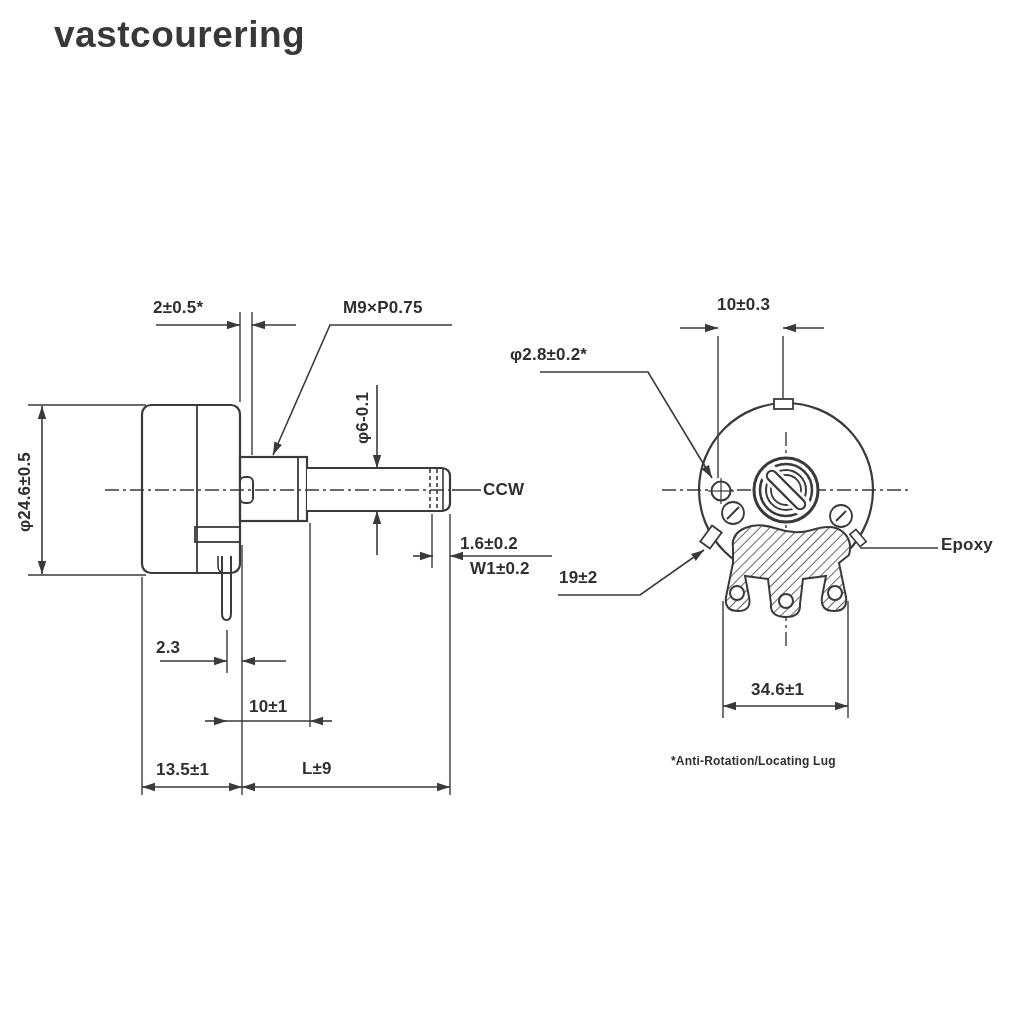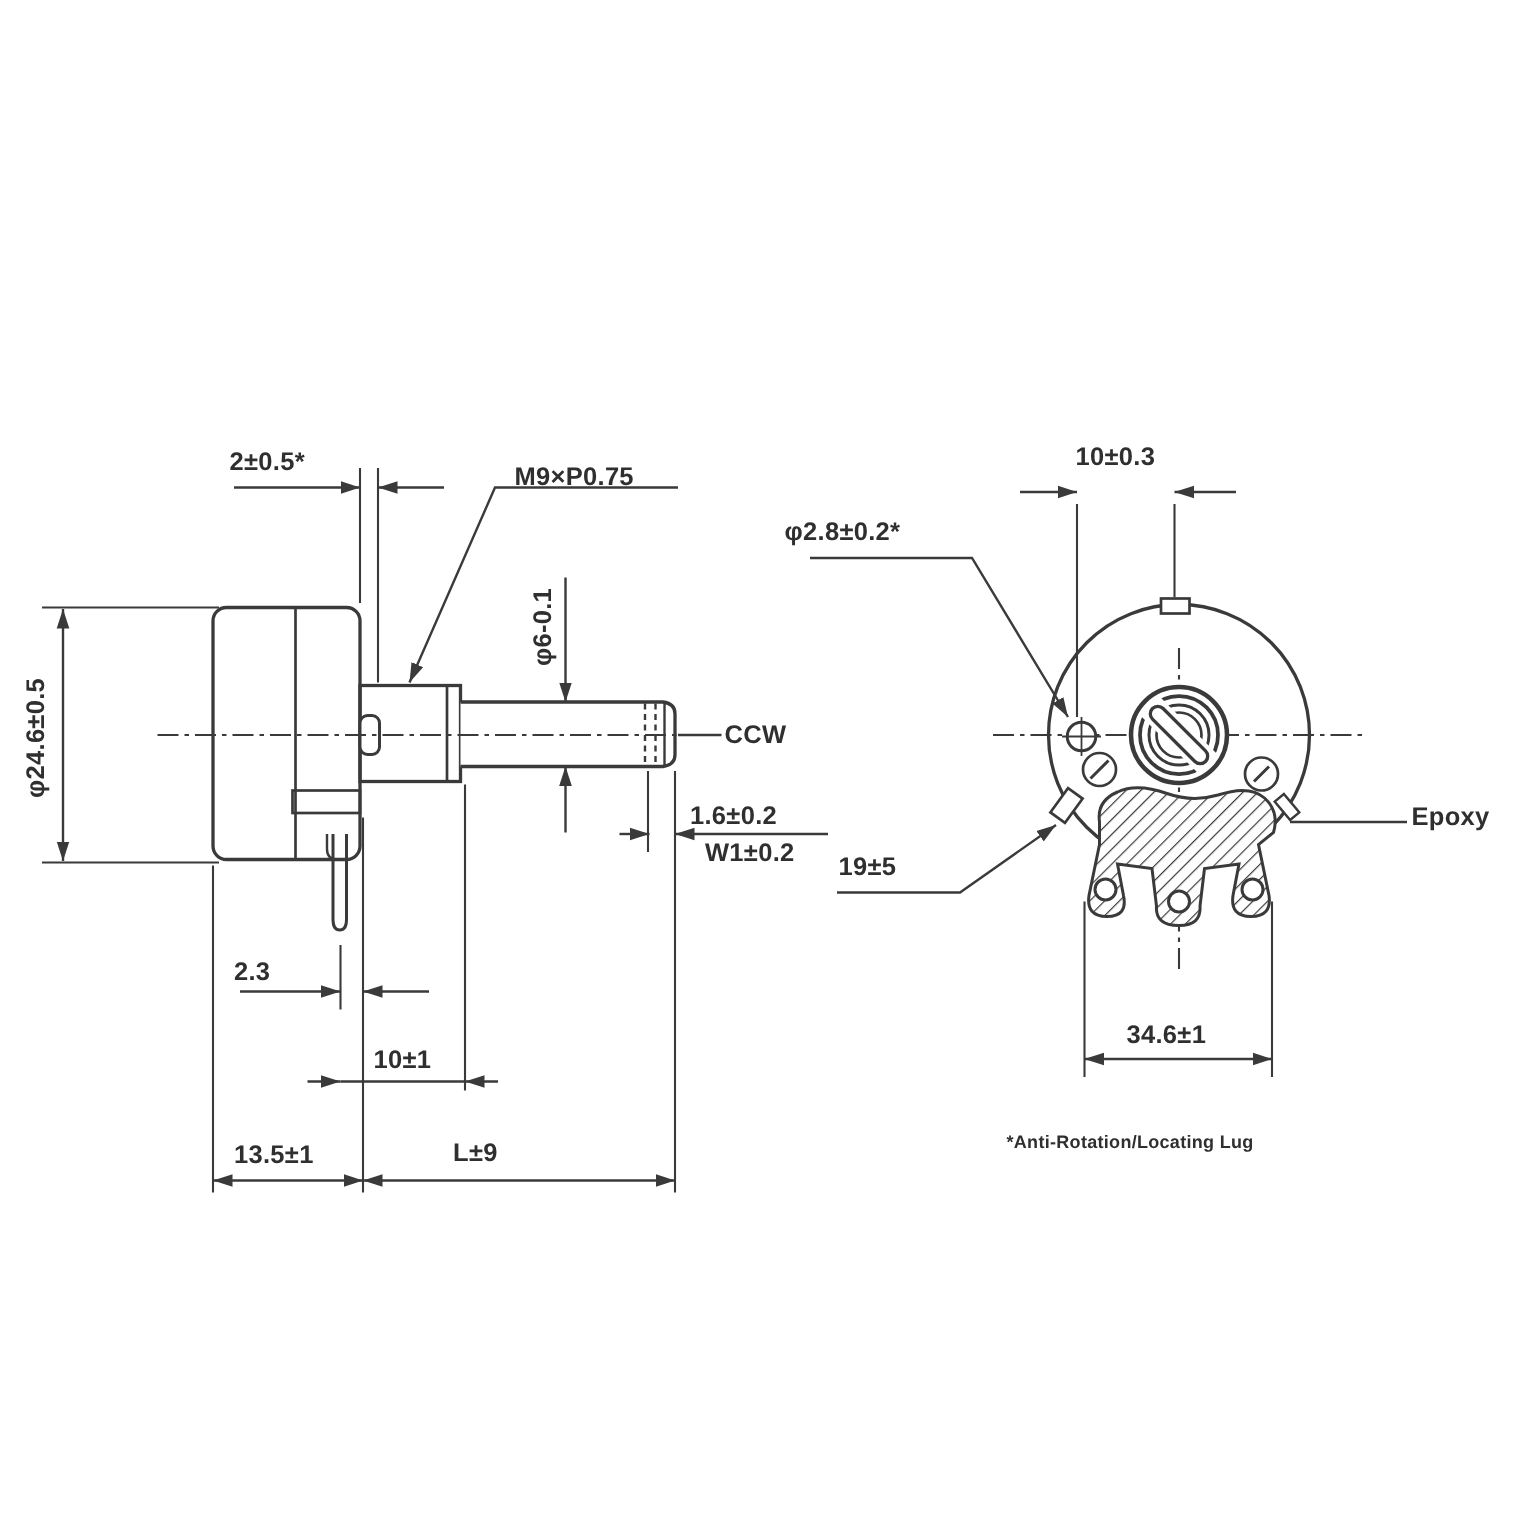--- a/index.html
+++ b/index.html
@@ -166,33 +166,34 @@
       <line x1="860" y1="548" x2="938" y2="548" stroke-width="1.6"></line>
 
       <g>
         <line x1="723" y1="601" x2="723" y2="718" stroke-width="1.4"></line>
         <line x1="848" y1="601" x2="848" y2="718" stroke-width="1.4"></line>
         <line x1="723" y1="706" x2="848" y2="706" stroke-width="1.6" marker-start="url(#arr)" marker-end="url(#arr)"></line>
       </g>
     </g>
   </svg>
 
+  <div id="watermark">vastcourering</div>
 
   <div class="lbl" style="left:153px;top:299px">2±0.5*</div>
-  <div class="lbl" style="left:343px;top:309px">M9×P0.75</div>
+  <div class="lbl" style="left:343px;top:299px">M9×P0.75</div>
   <div class="lbl rot" style="left:363px;top:418px">φ6-0.1</div>
   <div class="lbl rot" style="left:25px;top:492px">φ24.6±0.5</div>
   <div class="lbl" style="left:483px;top:481px">CCW</div>
   <div class="lbl" style="left:460px;top:535px">1.6±0.2</div>
   <div class="lbl" style="left:470px;top:560px">W1±0.2</div>
   <div class="lbl" style="left:156px;top:639px">2.3</div>
   <div class="lbl" style="left:249px;top:698px">10±1</div>
   <div class="lbl" style="left:156px;top:761px">13.5±1</div>
   <div class="lbl" style="left:302px;top:760px">L±9</div>
 
   <div class="lbl" style="left:717px;top:296px">10±0.3</div>
-  <div class="lbl" style="left:523px;top:346px">φ2.8±0.2*</div>
-  <div class="lbl" style="left:559px;top:569px">19±5</div>
+  <div class="lbl" style="left:510px;top:346px">φ2.8±0.2*</div>
+  <div class="lbl" style="left:559px;top:569px">19±2</div>
   <div class="lbl" style="left:941px;top:536px">Epoxy</div>
   <div class="lbl" style="left:751px;top:681px">34.6±1</div>
 
   <div class="lbl small" style="left:671px;top:755px">*Anti-Rotation/Locating Lug</div>
 </div>
 
 </body></html>

